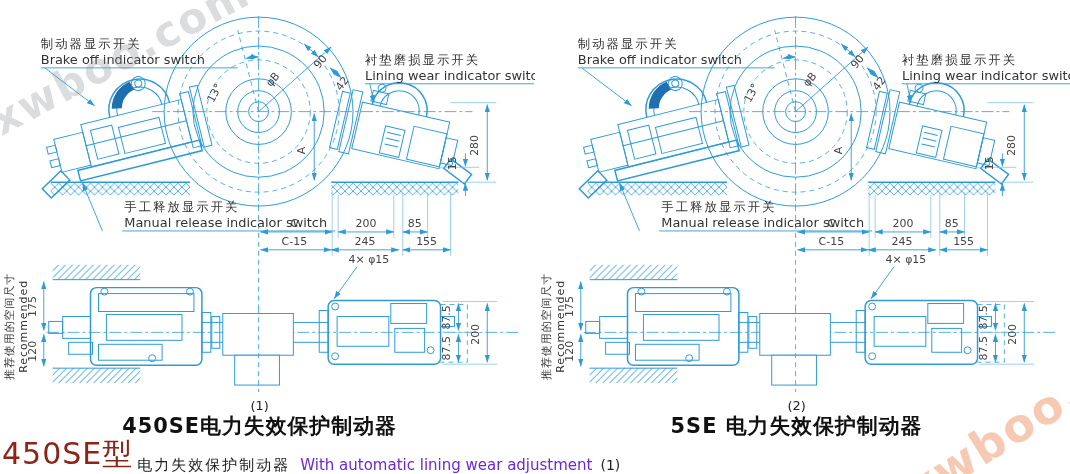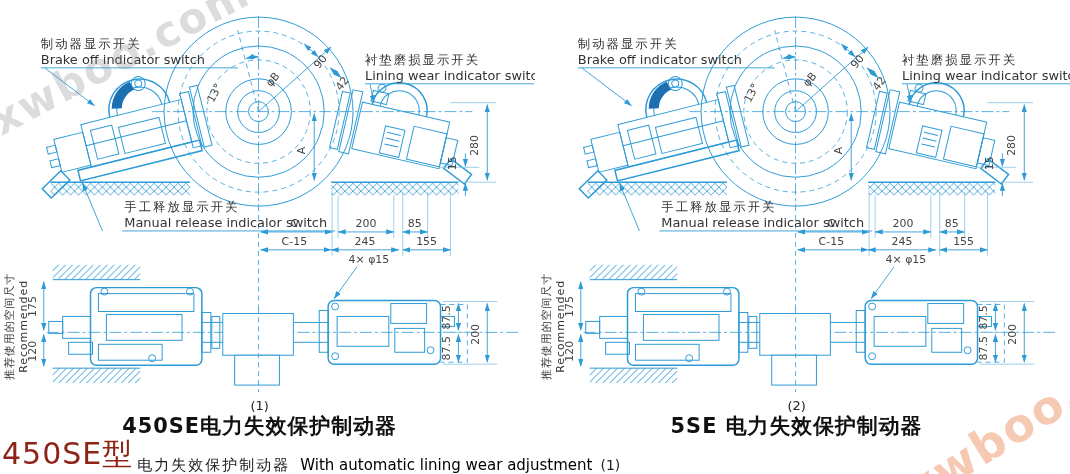--- a/index.html
+++ b/index.html
@@ -19,21 +19,21 @@
   text.dimt{font-size:11px;fill:#444444;}
   text.lblc{font-size:12.5px;fill:#333333;letter-spacing:2px;}
   text.lble{font-size:13px;fill:#333333;}
   text.vlbl{font-size:11px;fill:#333333;letter-spacing:1px;}
   text.capi{font-size:13px;fill:#222222;}
   text.capt{font-size:21px;font-weight:600;fill:#111111;letter-spacing:1px;}
   
   .series{position:absolute;left:2px;top:434px;white-space:nowrap;}
   .series-name{font-size:30px;font-weight:normal;color:#8e2418;letter-spacing:1px;vertical-align:bottom;}
   .series-note-cn{font-size:15px;color:#222;letter-spacing:2px;margin-left:4px;vertical-align:-6px;}
-  .series-note-en{font-size:15px;color:#000000;margin-left:10px;vertical-align:-6px;}
+  .series-note-en{font-size:15px;color:#6d28d9;margin-left:10px;vertical-align:-6px;}
   .series-note-idx{font-size:14px;color:#222;margin-left:8px;vertical-align:-6px;}
   
   .wm{position:absolute;font-weight:bold;pointer-events:none;white-space:nowrap;letter-spacing:2px;}
   .wm1{left:6px;top:96px;font-size:42px;color:#8a8f94;opacity:.30;transform:rotate(-28deg);transform-origin:left bottom;}
   .wm2{left:924px;top:462px;font-size:46px;color:#ef9468;opacity:.5;transform:rotate(-32deg);transform-origin:left bottom;}
 </style>
 </head>
 <body>
 
 <div class="page">

